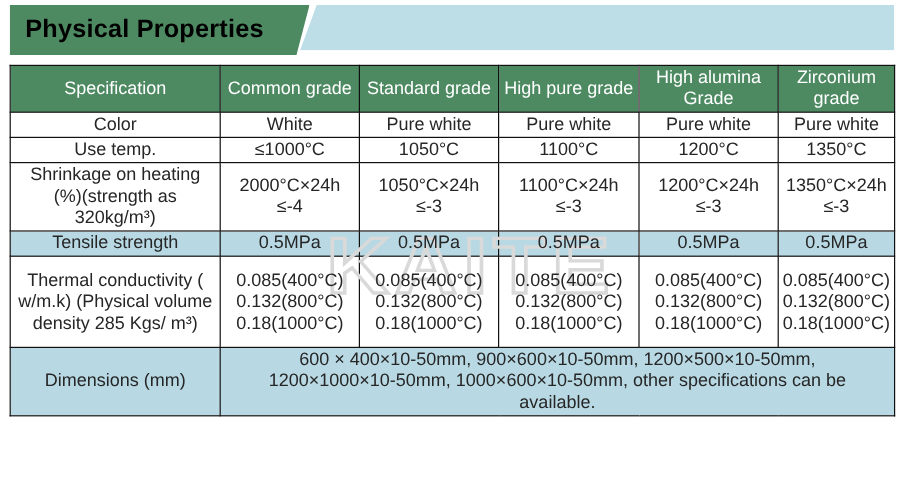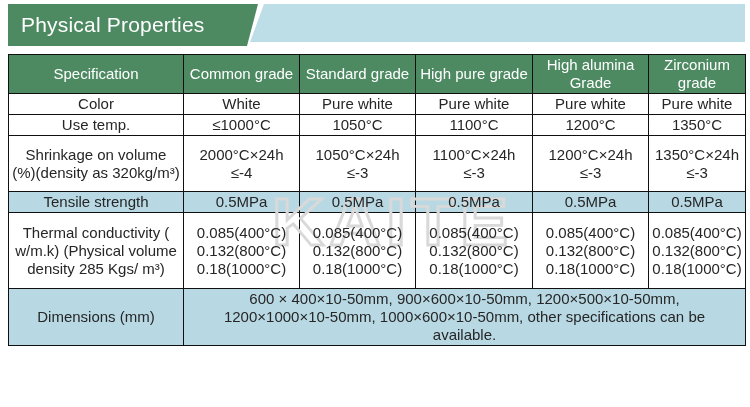--- a/index.html
+++ b/index.html
@@ -13,21 +13,21 @@
   }
   
   .banner {
     position: absolute; left: 8px; top: 4px;
     width: 250px; height: 42px;
     background: #4d8a62;
     clip-path: polygon(0 0, 100% 0, calc(100% - 11px) 100%, 0 100%);
     display: flex; align-items: center;
   }
   .banner-title {
-    color: #ffffff; font-weight: normal;
+    color: #000000; font-weight: bold;
     font-size: 21px; padding-left: 13px;
     letter-spacing: 0.2px; white-space: nowrap; text-align: right;
   }
   .band {
     position: absolute; left: 250px; top: 4px;
     width: 495px; height: 38px;
     background: #bddde7;
     clip-path: polygon(14px 0, 100% 0, 100% 100%, 0 100%);
   }
   
@@ -115,21 +115,21 @@
       <th><span class="cellwrap">Use temp.</span></th>
       <td><span class="cellwrap">≤1000°C</span></td>
       <td><span class="cellwrap">1050°C</span></td>
       <td><span class="cellwrap">1100°C</span></td>
       <td><span class="cellwrap">1200°C</span></td>
       <td><span class="cellwrap">1350°C</span></td>
     </tr>
 
 
     <tr class="shrink white">
-      <th><span class="cellwrap">Shrinkage on volume (%)(density as 320kg/m³)</span></th>
+      <th><span class="cellwrap">Shrinkage on heating (%)(strength as 320kg/m³)</span></th>
       <td><span class="cellwrap">2000°C×24h
 ≤-4</span></td>
       <td><span class="cellwrap">1050°C×24h
 ≤-3</span></td>
       <td><span class="cellwrap">1100°C×24h
 ≤-3</span></td>
       <td><span class="cellwrap">1200°C×24h
 ≤-3</span></td>
       <td><span class="cellwrap">1350°C×24h
 ≤-3</span></td>

